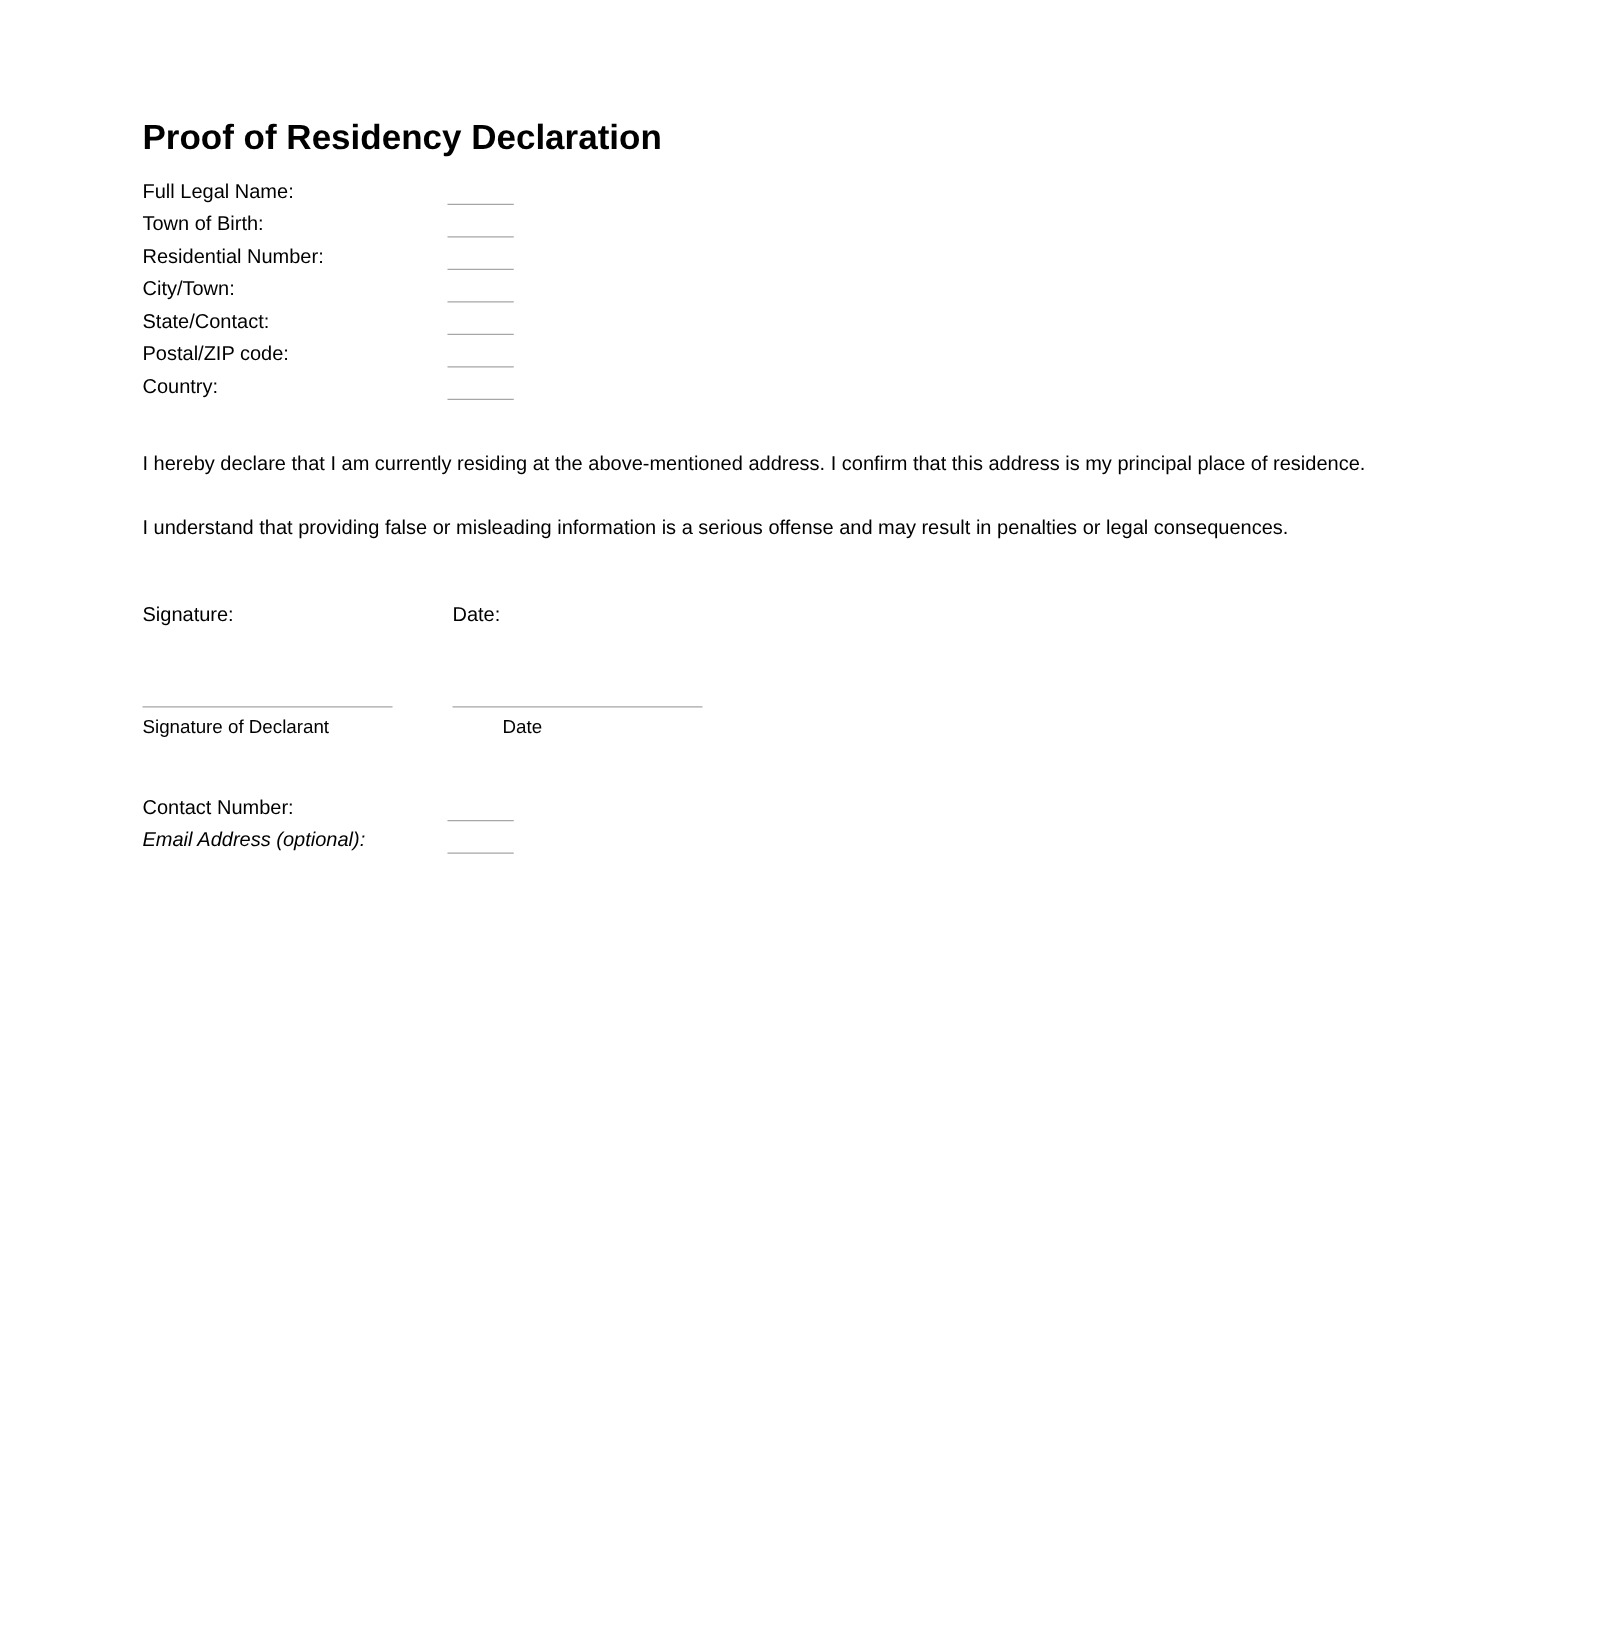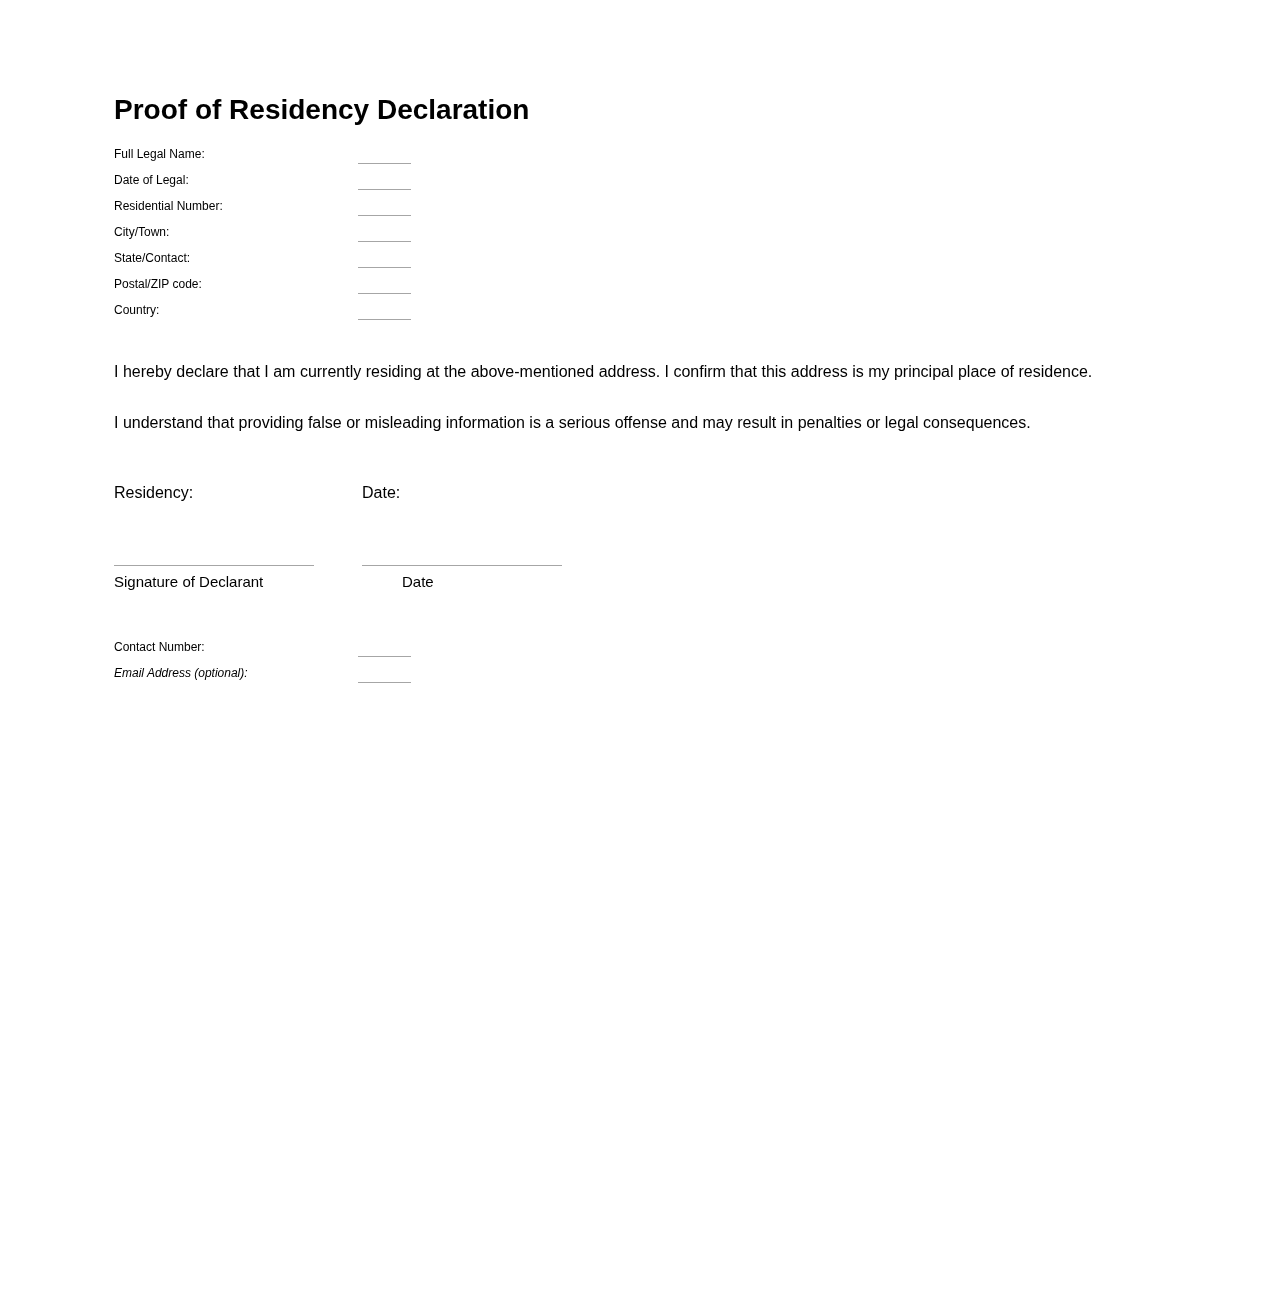--- a/index.html
+++ b/index.html
@@ -34,21 +34,21 @@
     .field-row {
       position: absolute;
       left: 0;
       height: 26px;
       width: 400px;
     }
     .field-label {
       position: absolute;
       left: 0;
       top: 0;
-      font-size: 12px;
+      font-size: 16px;
       line-height: 20px;
       white-space: nowrap;
     }
     .field-blank {
       position: absolute;
       left: 244px;
       top: 10px;
       width: 53px;
       height: 0;
       border-bottom: 1px solid #a6a6a6;
@@ -88,21 +88,21 @@
 
 <div class="page">
 
   <h1>Proof of Residency Declaration</h1>
 
   <div class="field-row" style="top:144px;">
     <span class="field-label">Full Legal Name:</span>
     <span class="field-blank" style="top:19px;"></span>
   </div>
   <div class="field-row" style="top:170px;">
-    <span class="field-label">Date of Legal:</span>
+    <span class="field-label">Town of Birth:</span>
     <span class="field-blank" style="top:19px;"></span>
   </div>
   <div class="field-row" style="top:196px;">
     <span class="field-label">Residential Number:</span>
     <span class="field-blank" style="top:19px;"></span>
   </div>
   <div class="field-row" style="top:222px;">
     <span class="field-label">City/Town:</span>
     <span class="field-blank" style="top:19px;"></span>
   </div>
@@ -115,21 +115,21 @@
     <span class="field-blank" style="top:19px;"></span>
   </div>
   <div class="field-row" style="top:300px;">
     <span class="field-label">Country:</span>
     <span class="field-blank" style="top:19px;"></span>
   </div>
 
   <p class="para" style="top:362px;">I hereby declare that I am currently residing at the above-mentioned address. I confirm that this address is my principal place of residence.</p>
   <p class="para" style="top:413px;">I understand that providing false or misleading information is a serious offense and may result in penalties or legal consequences.</p>
 
-  <span class="sig-label" style="left:0; top:483px;">Residency:</span>
+  <span class="sig-label" style="left:0; top:483px;">Signature:</span>
   <span class="sig-label" style="left:248px; top:483px;">Date:</span>
 
   <div class="sig-line" style="left:0;"></div>
   <div class="sig-line" style="left:248px;"></div>
 
   <span class="sig-caption" style="left:0;">Signature of Declarant</span>
   <span class="sig-caption" style="left:248px;margin-left:40px;">Date</span>
 
   <div class="field-row" style="top:637px;">
     <span class="field-label">Contact Number:</span>

